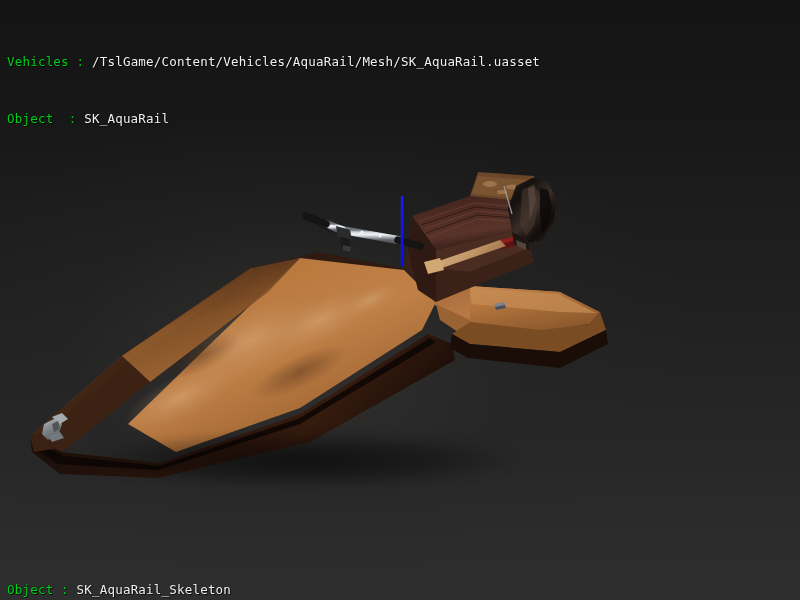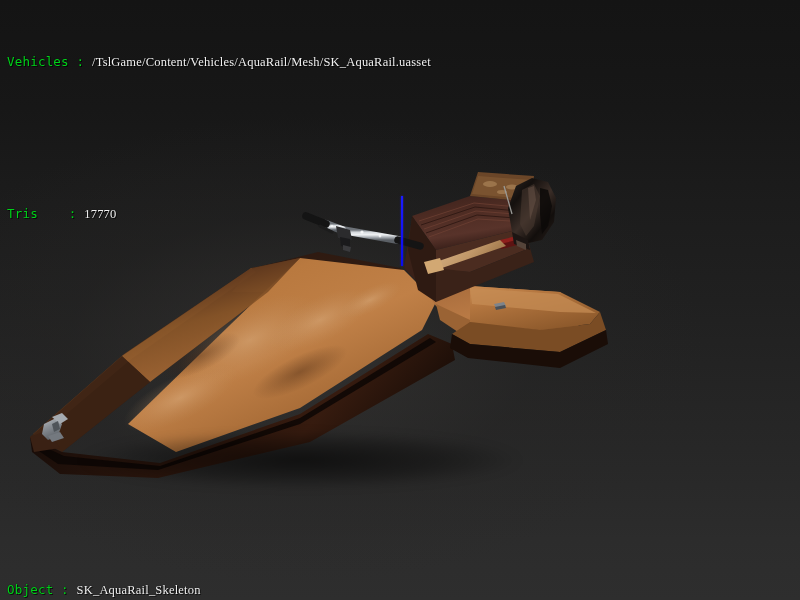--- a/index.html
+++ b/index.html
@@ -44,21 +44,21 @@
     line-height: 19px;
     white-space: pre;
     letter-spacing: 0.2px;
     text-shadow: 0 0 1px rgba(0,0,0,0.9), 1px 1px 0 rgba(0,0,0,0.65);
   }
   #hud-top { top: 14px; }
   #hud-bottom { top: 542px; }
   .hud-row { height: 19px; }
   .hud-spacer { height: 19px; }
   .lbl { color: #00d21a; }
-  .val { color: #f2f2f2; font-family: Liberation Serif, serif; }
+  .val { color: #f2f2f2; }
 
   
   #mesh {
     position: absolute;
     left: 0; top: 0;
     width: 800px;
     height: 600px;
     pointer-events: none;
   }
 
@@ -340,24 +340,24 @@
         <circle cx="332" cy="226" r="1.2" fill="#ffffff" opacity="0.6"></circle>
       </g>
 
     </svg>
 
     <div id="axis-z"></div>
   </div>
 
   <div class="hud" id="hud-top">
     <div class="hud-row"><span class="lbl">Vehicles</span><span class="lbl"> : </span><span class="val">/TslGame/Content/Vehicles/AquaRail/Mesh/SK_AquaRail.uasset</span></div>
+    <div class="hud-row"><span class="lbl">Object</span><span class="lbl">  : </span><span class="val">SK_AquaRail</span></div>
 
     <div class="hud-spacer"></div>
 
-    <div class="hud-row"><span class="lbl">Tris</span><span class="lbl">    : </span><span class="val">17770</span></div>
     
   </div>
 
   <div class="hud" id="hud-bottom">
     <div class="hud-row"><span class="lbl">Object</span><span class="lbl"> : </span><span class="val">SK_AquaRail_Skeleton</span></div>
     
     
   </div>
 
 </div>

